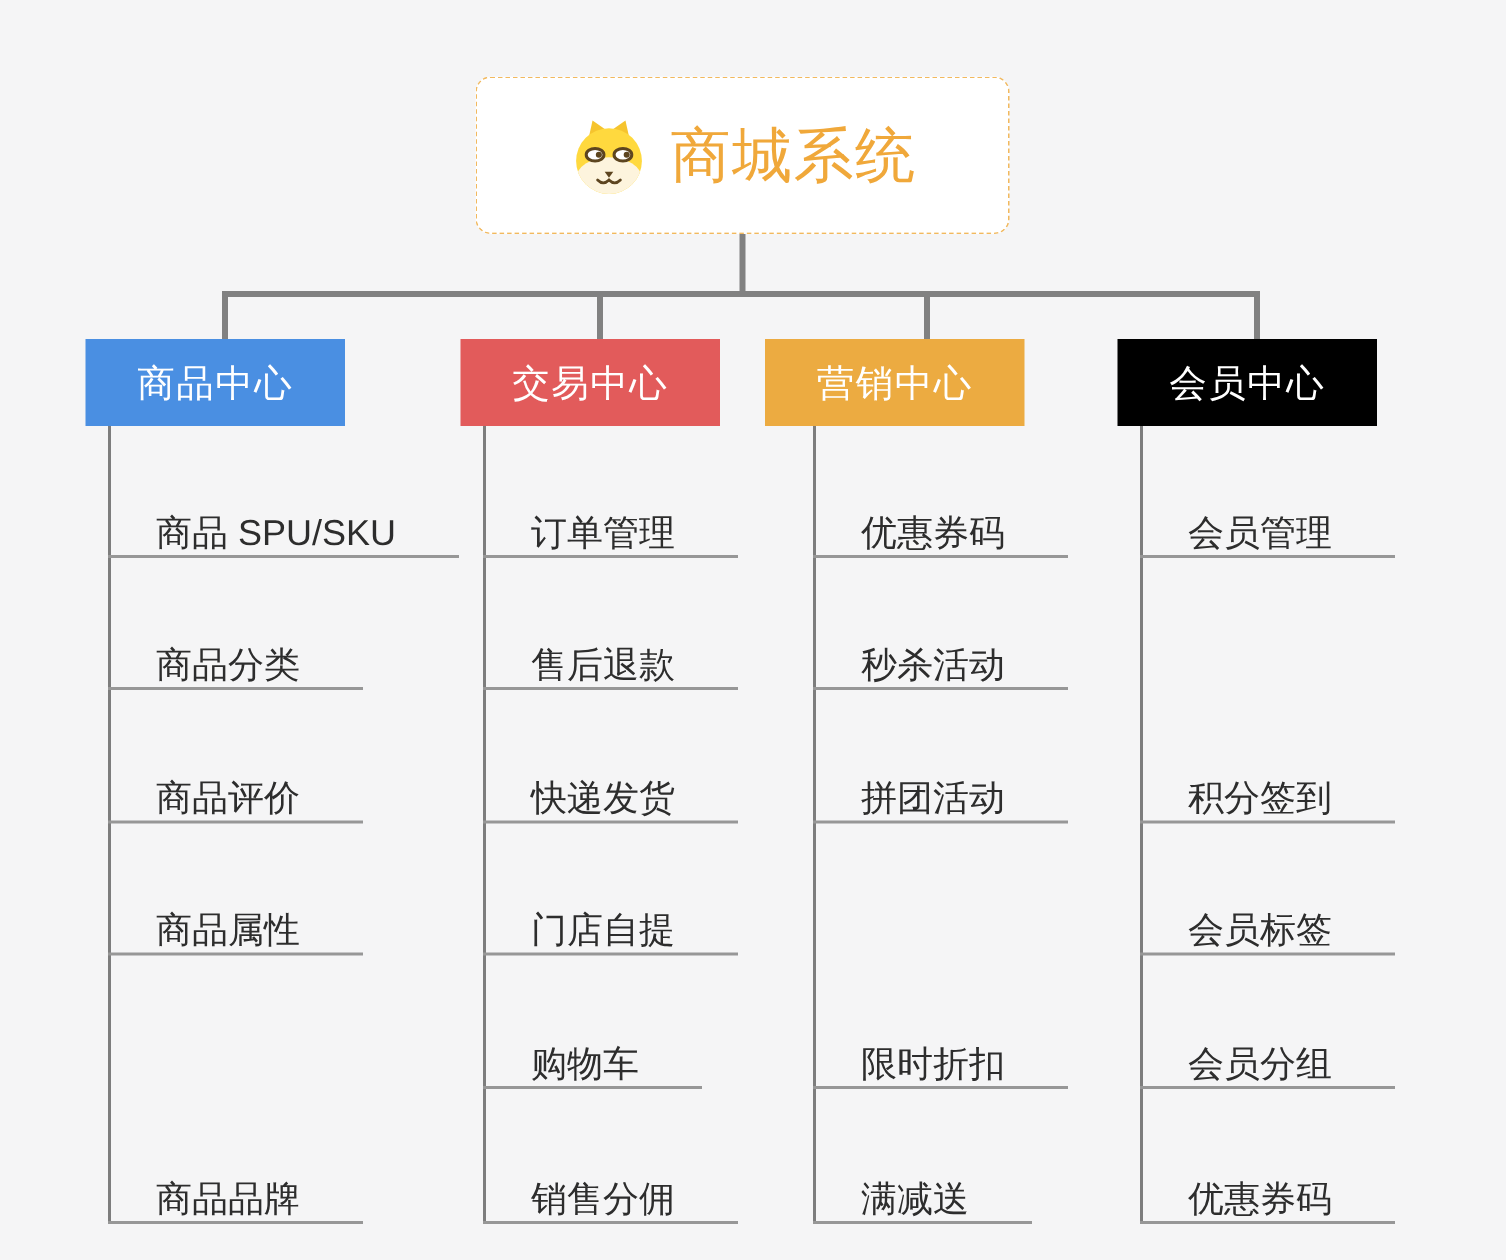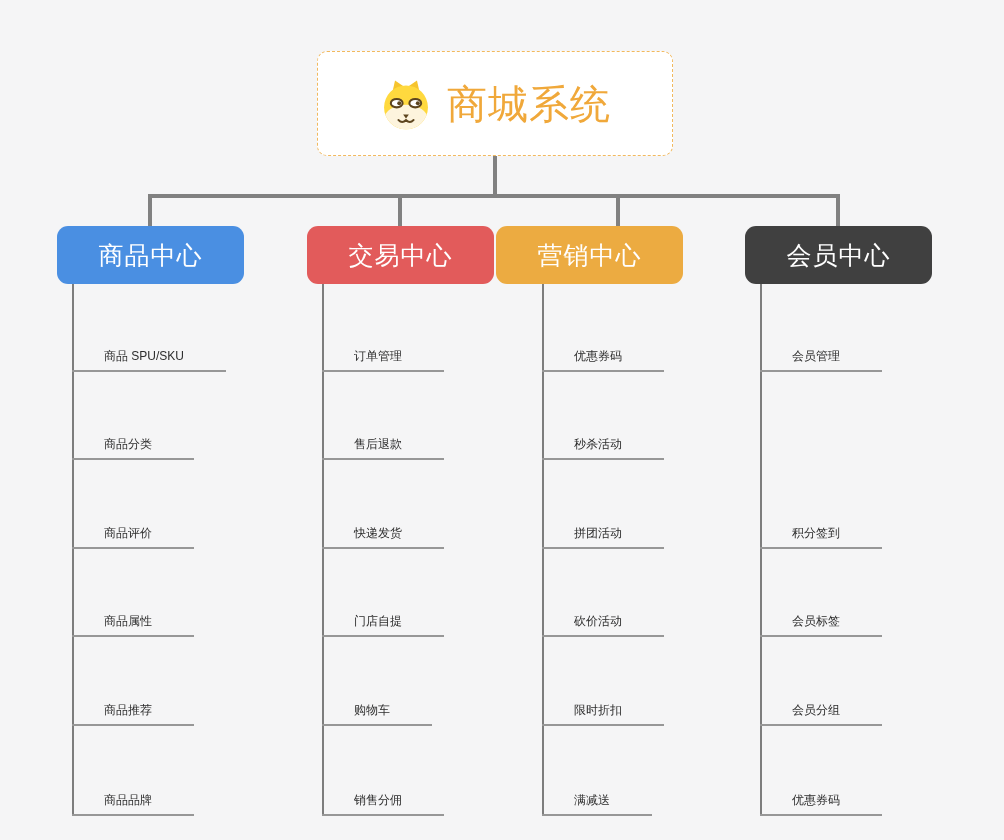--- a/index.html
+++ b/index.html
@@ -35,38 +35,38 @@
   .drop  { top:178px; width:4px; height:34px; }
   .drop.c1 { left:148px; } .drop.c2 { left:398px; }
   .drop.c3 { left:616px; } .drop.c4 { left:836px; }
 
   .vline { position:absolute; width:2px; top:268px; height:532px; background:#7d7d7d; }
   .vline.c1 { left:72px; }  .vline.c2 { left:322px; }
   .vline.c3 { left:542px; } .vline.c4 { left:760px; }
 
   
   .branch-box {
-    position:absolute; top:210px; width:187px; height:58px;
-    border-radius:11px;
+    position:absolute; top:210px; width:173px; height:58px;
+    border-radius:0;
     display:flex; align-items:center; justify-content:center;
     color:#ffffff; font-size:25px; letter-spacing:1px;
     cursor:pointer;
   }
   .branch-box.c1 { left:57px; }
   .branch-box.c2 { left:307px; }
-  .branch-box.c3 { left:496px; }
+  .branch-box.c3 { left:510px; }
   .branch-box.c4 { left:745px; }
 
   
   .leaf {
     position:absolute;
     height:36px; line-height:40px;
     padding:0 42px 0 32px;
     border-bottom:2px solid #979797;
-    font-size:12px; color:#2d2d2d;
+    font-size:24px; color:#2d2d2d;
     white-space:nowrap;
     cursor:pointer;
   }
   .leaf.c1 { left:72px; }  .leaf.c2 { left:322px; }
   .leaf.c3 { left:542px; } .leaf.c4 { left:760px; }
   .leaf.r1 { top:320px; } .leaf.r2 { top:408px; }
   .leaf.r3 { top:497px; } .leaf.r4 { top:585px; }
   .leaf.r5 { top:674px; } .leaf.r6 { top:764px; }
 </style>
 </head>
@@ -109,42 +109,40 @@
 
   <div class="branch-box c1" style="background: rgb(74, 143, 226);">
     <span>商品中心</span>
   </div>
   <div class="branch-box c2" style="background: rgb(226, 91, 91);">
     <span>交易中心</span>
   </div>
   <div class="branch-box c3" style="background: rgb(236, 171, 65);">
     <span>营销中心</span>
   </div>
-  <div class="branch-box c4" style="background: #404040;">
+  <div class="branch-box c4" style="background: #000000;">
     <span>会员中心</span>
   </div>
 
   <div class="leaf c1 r1">商品 SPU/SKU</div>
   <div class="leaf c1 r2">商品分类</div>
   <div class="leaf c1 r3">商品评价</div>
   <div class="leaf c1 r4">商品属性</div>
-  <div class="leaf c1 r5">商品推荐</div>
   <div class="leaf c1 r6">商品品牌</div>
 
   <div class="leaf c2 r1">订单管理</div>
   <div class="leaf c2 r2">售后退款</div>
   <div class="leaf c2 r3">快递发货</div>
   <div class="leaf c2 r4">门店自提</div>
   <div class="leaf c2 r5">购物车</div>
   <div class="leaf c2 r6">销售分佣</div>
 
   <div class="leaf c3 r1">优惠券码</div>
   <div class="leaf c3 r2">秒杀活动</div>
   <div class="leaf c3 r3">拼团活动</div>
-  <div class="leaf c3 r4">砍价活动</div>
   <div class="leaf c3 r5">限时折扣</div>
   <div class="leaf c3 r6">满减送</div>
 
   <div class="leaf c4 r1">会员管理</div>
   <div class="leaf c4 r3">积分签到</div>
   <div class="leaf c4 r4">会员标签</div>
   <div class="leaf c4 r5">会员分组</div>
   <div class="leaf c4 r6">优惠券码</div>
 
 </div>

